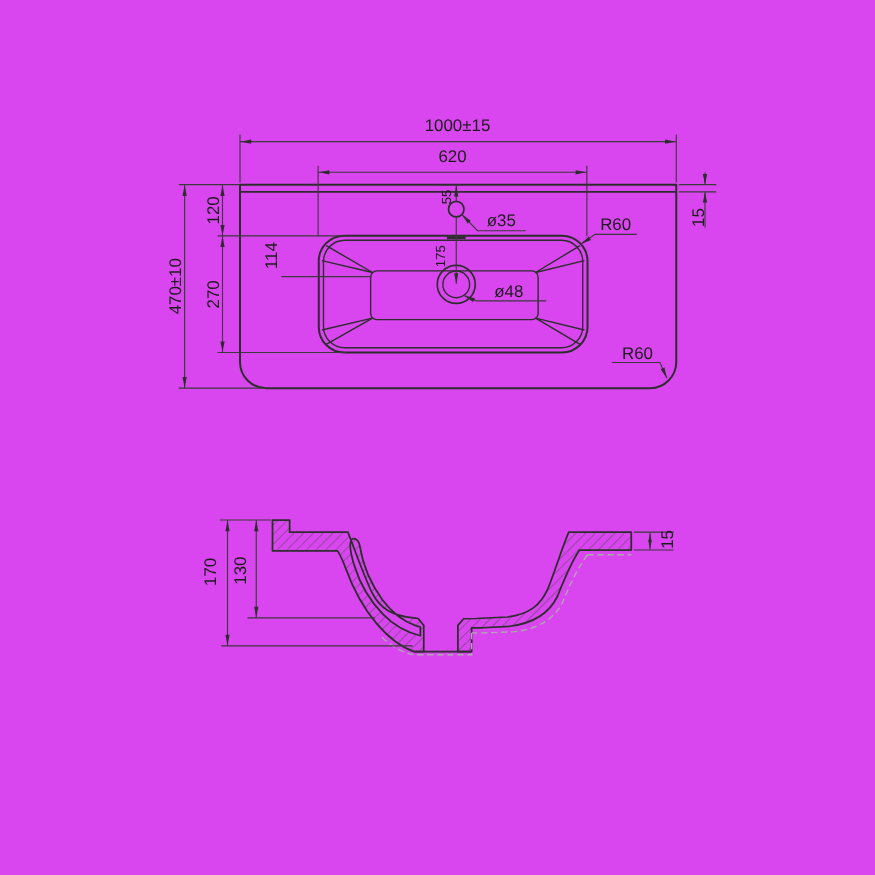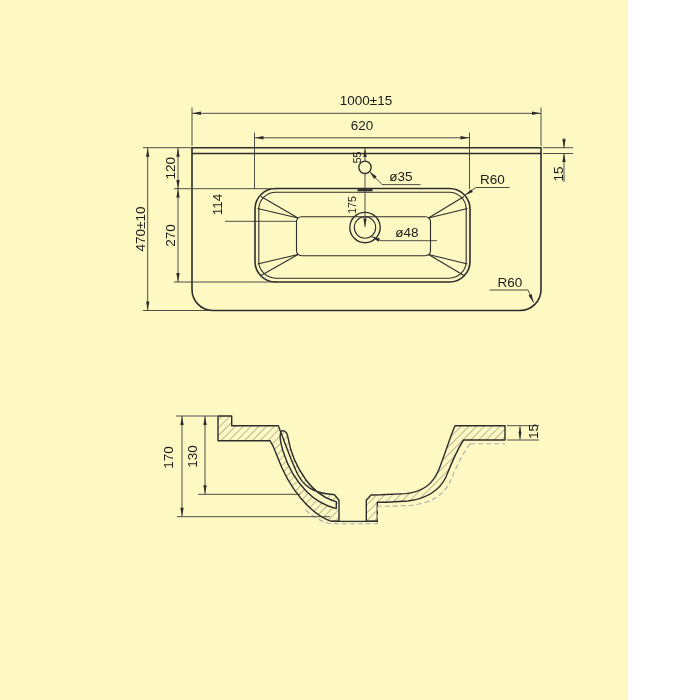--- a/index.html
+++ b/index.html
@@ -1,16 +1,16 @@
 <!DOCTYPE html>
 <html><head>
 <meta charset="utf-8">
 <style>
   html,body{margin:0;padding:0;background:#ffffff;}
-  .stage{width:628px;height:700px;position:relative;background:#fef9c3;font-family:"Liberation Sans",sans-serif;}
+  .stage{width:700px;height:700px;position:relative;background:#d946ef;font-family:"Liberation Sans",sans-serif;}
   svg{display:block;}
   .outline{stroke:#2d2d2d;stroke-width:1.6;fill:none;stroke-linejoin:round;}
   .thin{stroke:#2d2d2d;stroke-width:1.1;fill:none;}
   .mid{stroke:#2d2d2d;stroke-width:1.35;fill:none;}
   .dim{stroke:#3a3a3a;stroke-width:0.9;fill:none;}
   .tick{stroke:#2d2d2d;stroke-width:2.2;}
   .hatched{fill:url(#hatch);stroke:#2d2d2d;stroke-width:1.4;stroke-linejoin:round;fill-rule:evenodd;}
   .hidden-line{stroke:#ababab;stroke-width:1.1;fill:none;stroke-dasharray:5 3;}
   .arrow{fill:#2d2d2d;}
   text{fill:#1c1c1c;font-family:"Liberation Sans",sans-serif;}

